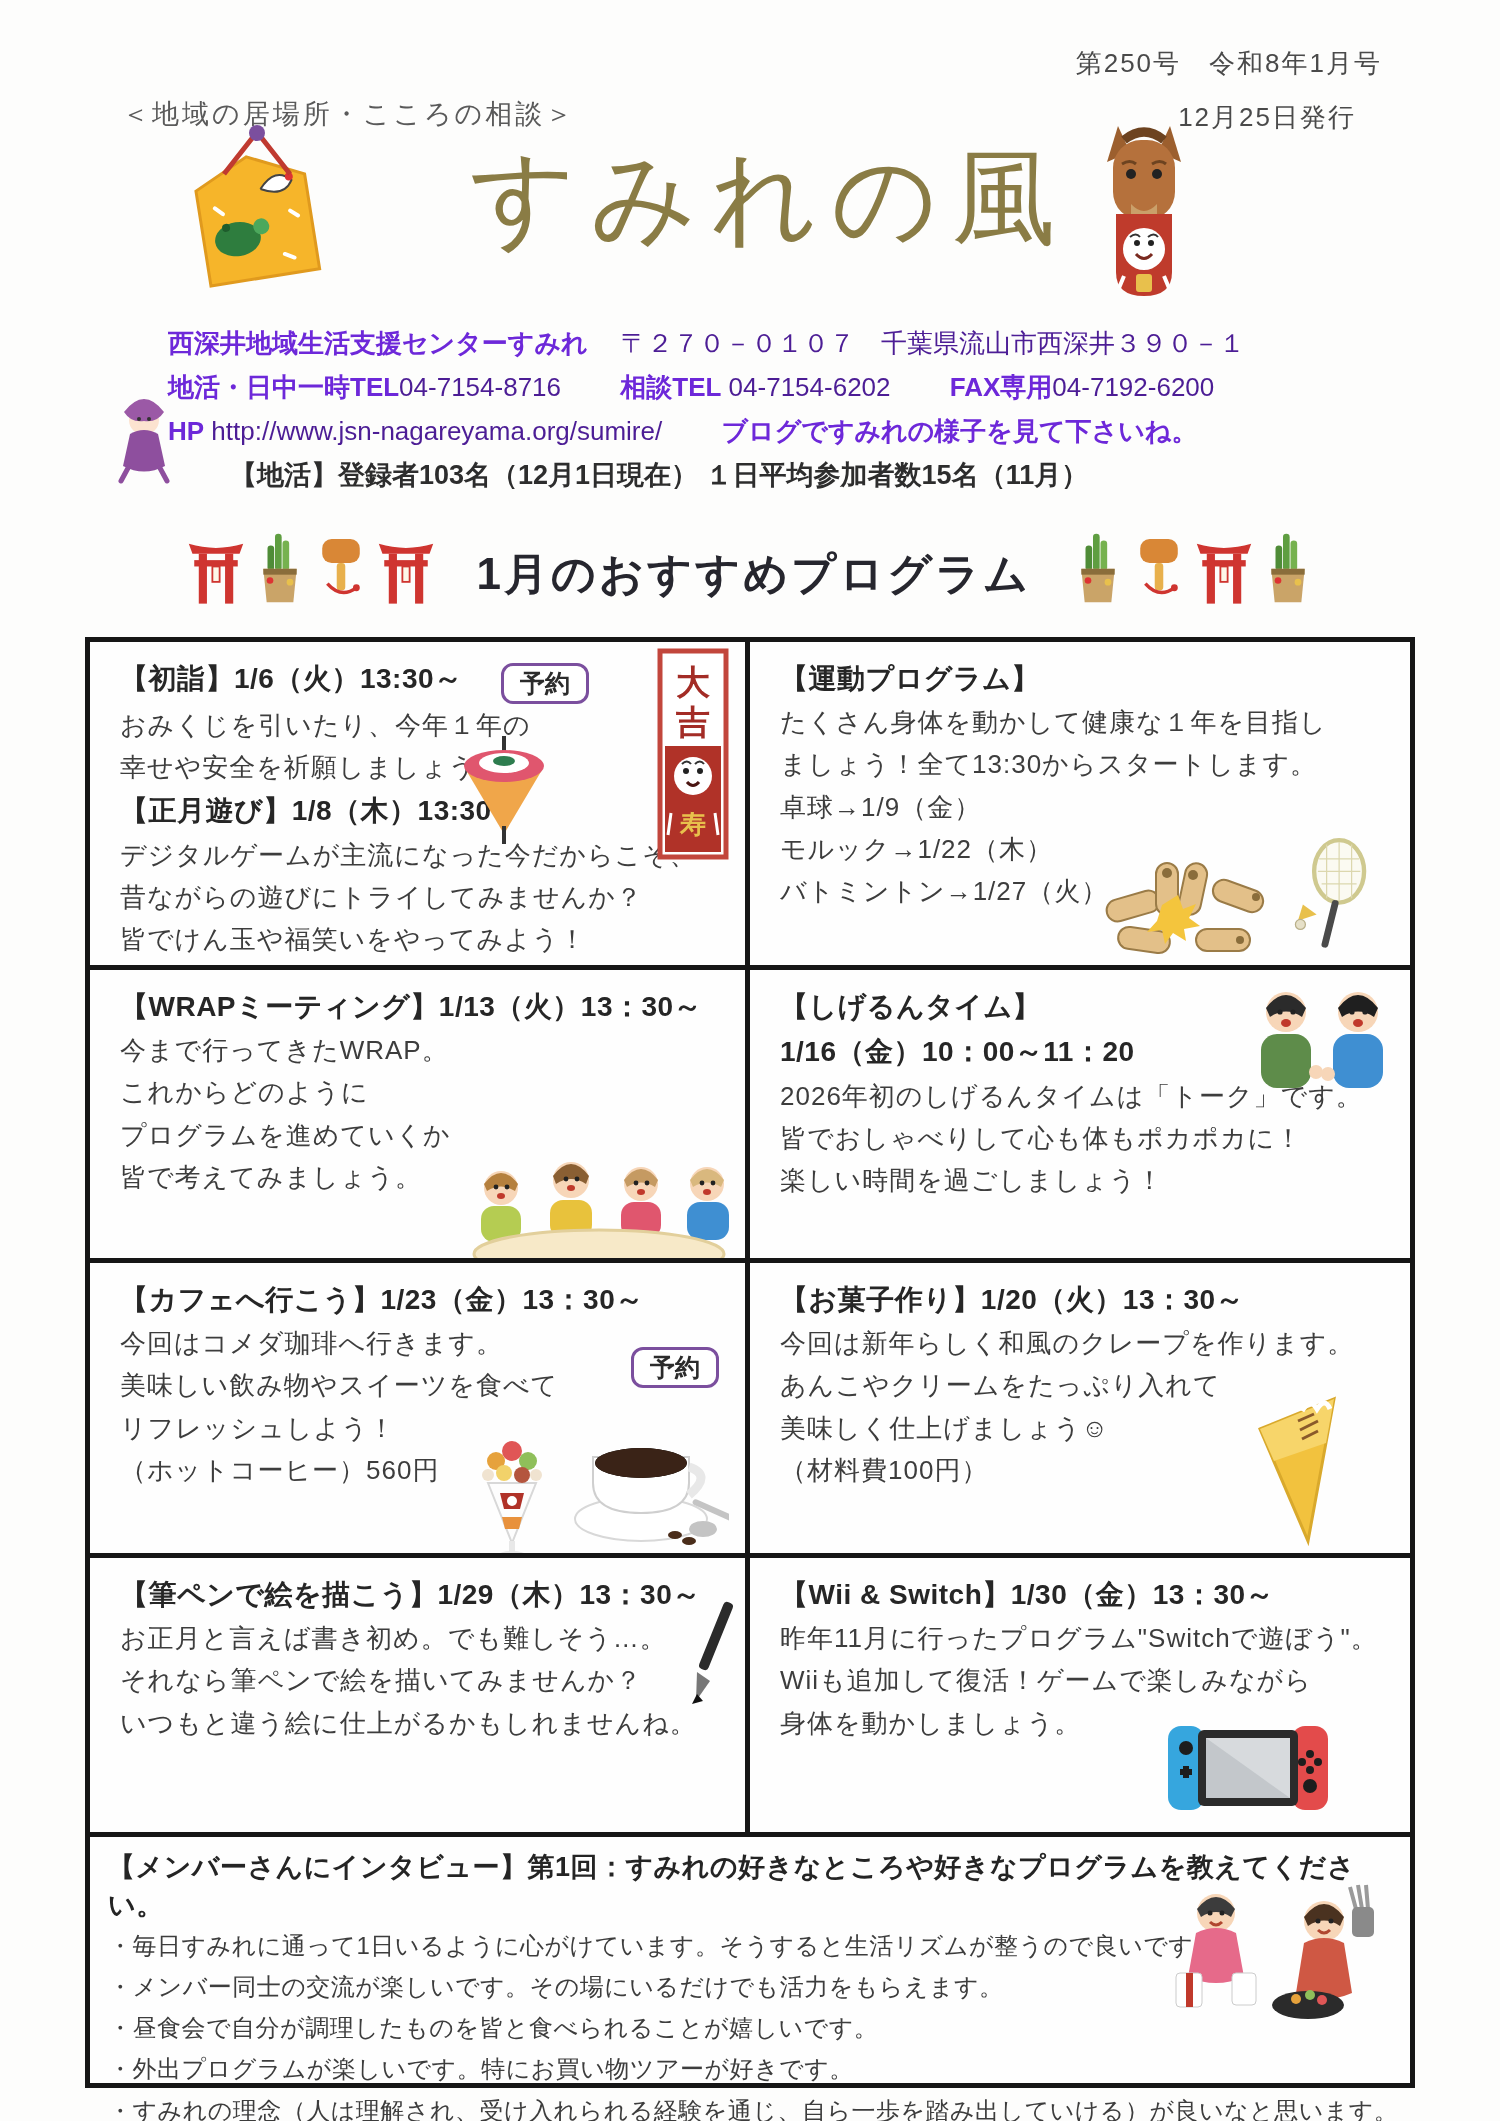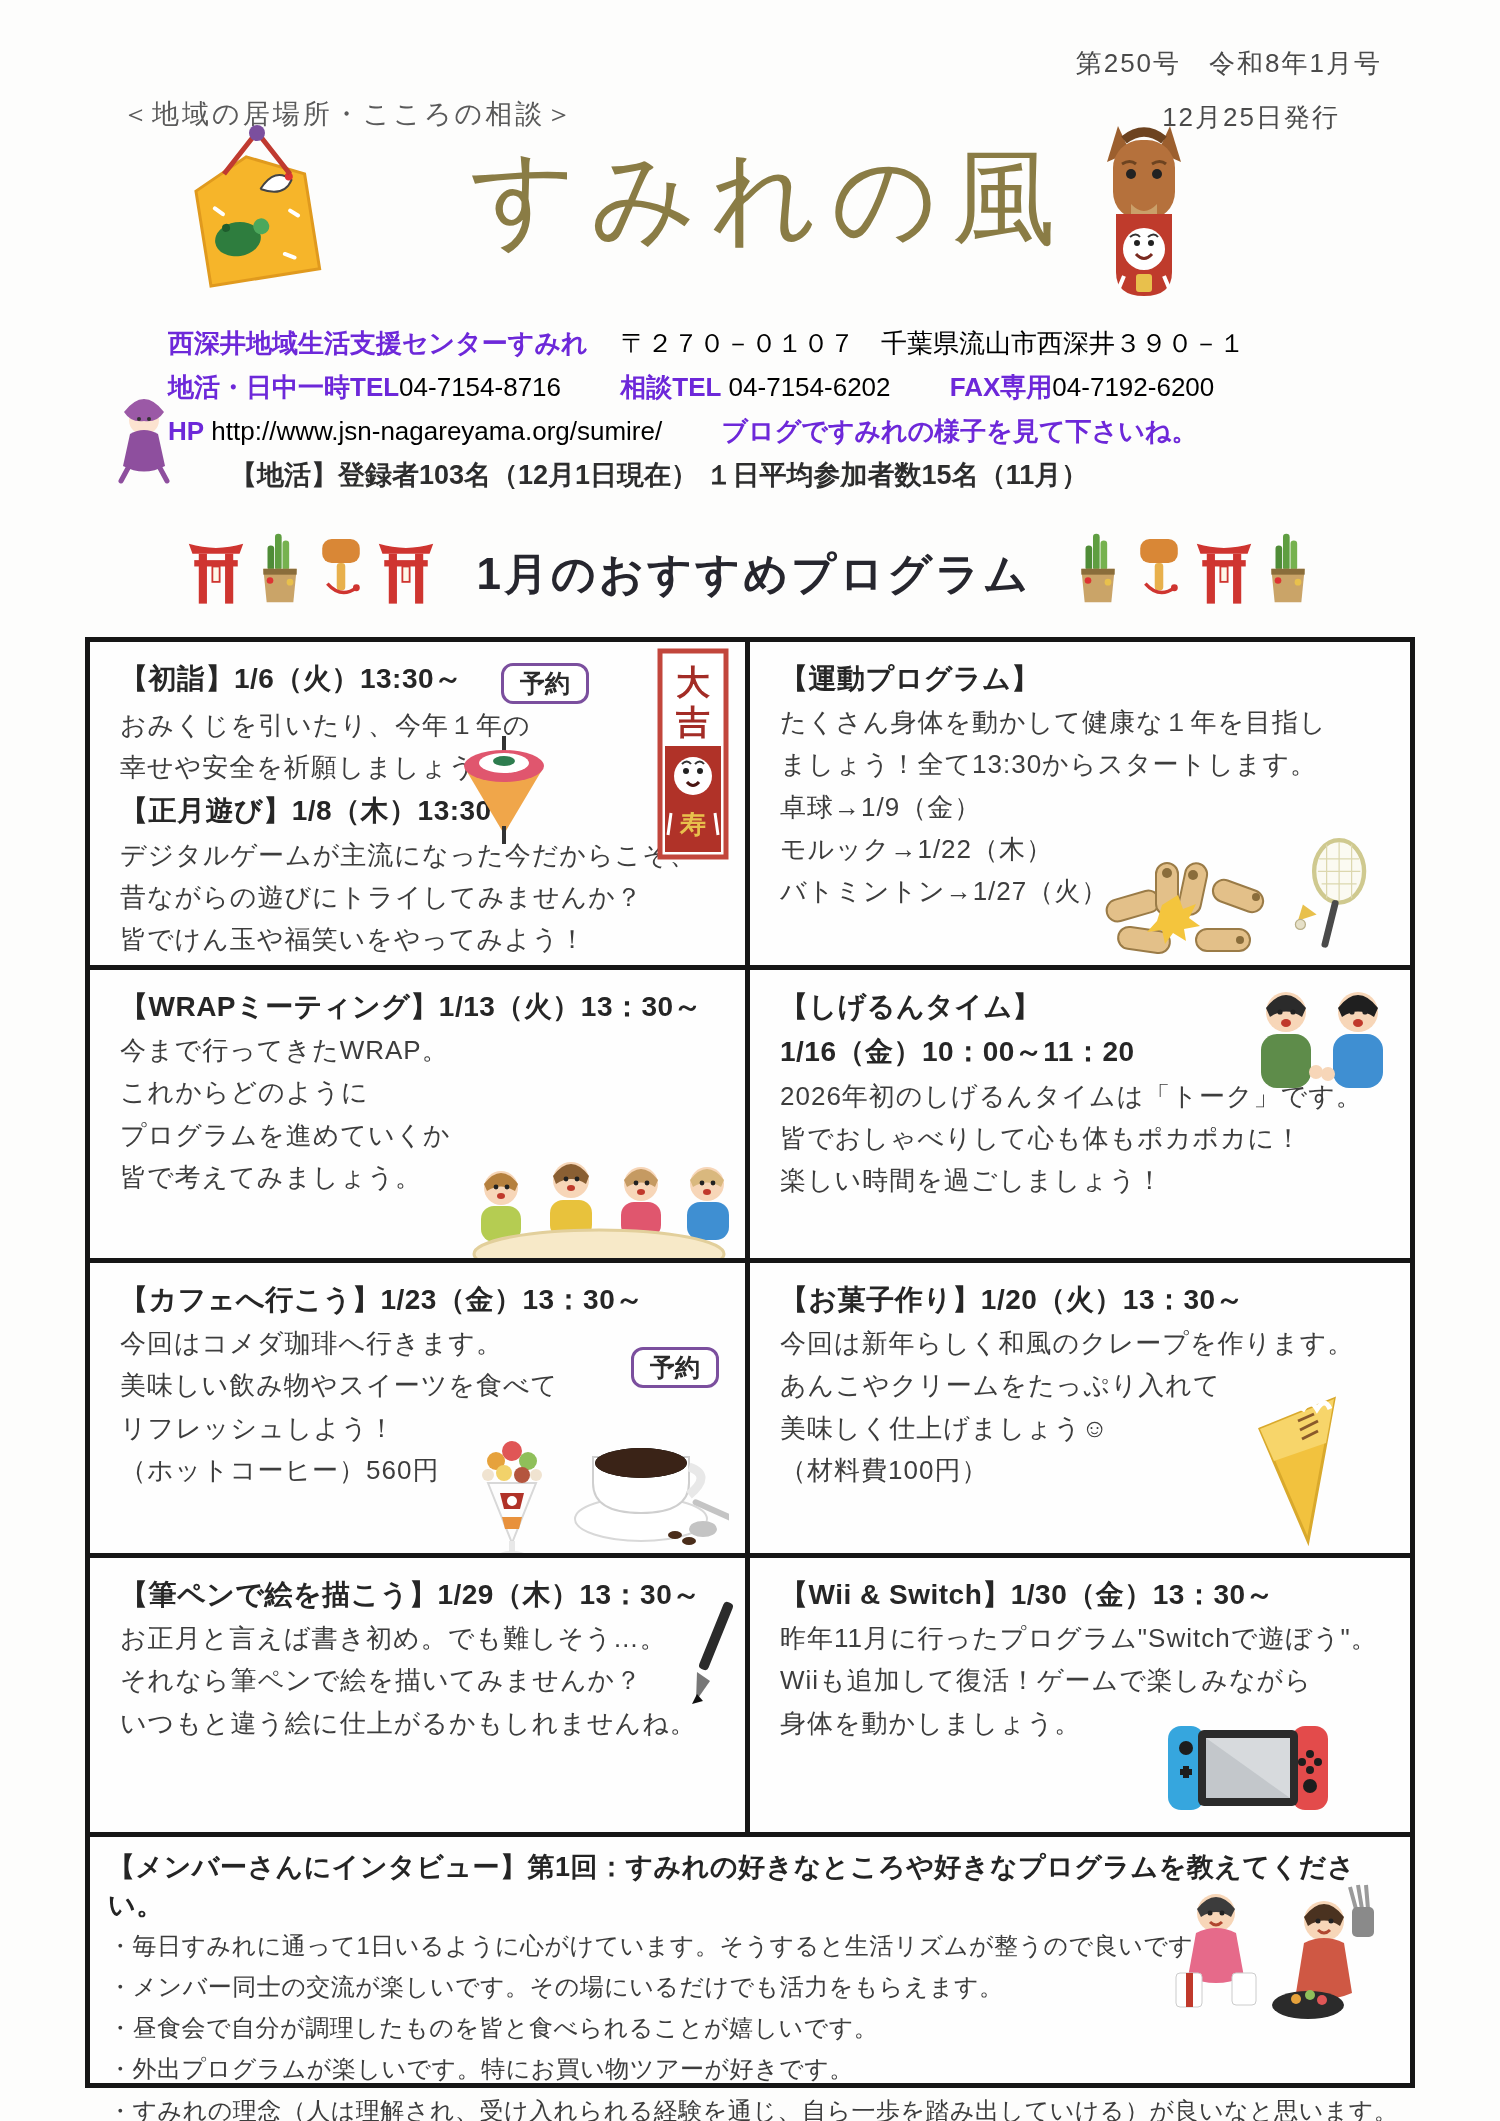--- a/index.html
+++ b/index.html
@@ -2,34 +2,34 @@
 <html><head>
 <meta charset="utf-8">
 <style>
   html,body{margin:0;padding:0;background:#e9e9e9;}
   .page{
     position:relative;width:1500px;height:2121px;margin:0 auto;background:#fdfdfc;
     font-family:"Liberation Sans","DejaVu Sans",sans-serif;color:#3a3a3a;overflow:hidden;
   }
   
   .issue-line{position:absolute;top:46px;right:118px;font-size:26px;color:#4a4a4a;letter-spacing:2px;text-align:center;}
-  .date-line{position:absolute;top:100px;right:160px;font-size:26px;color:#4a4a4a;letter-spacing:2px;}
+  .date-line{position:absolute;top:100px;right:144px;font-size:26px;color:#4a4a4a;letter-spacing:2px;}
   .tagline{position:absolute;top:96px;left:122px;font-size:27px;color:#5a5a5a;letter-spacing:3px;}
   .main-title{
     position:absolute;top:130px;left:470px;font-size:104px;color:#8a7c45;
     letter-spacing:14px;font-weight:400;
   }
   .ema-wrap{position:absolute;left:182px;top:120px;}
   .horse-wrap{position:absolute;left:1088px;top:112px;}
   .fairy-wrap{position:absolute;left:108px;top:388px;}
   
   .info{position:absolute;left:168px;top:330px;width:1120px;font-size:26px;line-height:1.0;}
   .info-row{margin-bottom:18px;white-space:nowrap;}
   .b{font-weight:bold;color:#6d28d9;}
-  .num{font-family:"Liberation Sans","DejaVu Sans",sans-serif;color:#000000;margin-top:20px;}
+  .num{font-family:"Liberation Sans","DejaVu Sans",sans-serif;color:#4c1d95;margin-top:20px;}
   .info-row.stats{margin-left:62px;font-weight:bold;font-size:27px;color:#2d2d2d;}
   .gap-s{display:inline-block;width:26px;}
   .gap-m{display:inline-block;width:52px;}
   
   .section-heading{
     position:absolute;left:85px;top:532px;width:1330px;display:flex;align-items:flex-end;
     justify-content:center;gap:16px;
   }
   .deco-group{display:flex;align-items:flex-end;gap:10px;}
   .section-title{font-size:44px;font-weight:bold;color:#26262e;letter-spacing:3px;margin:0 26px;}

